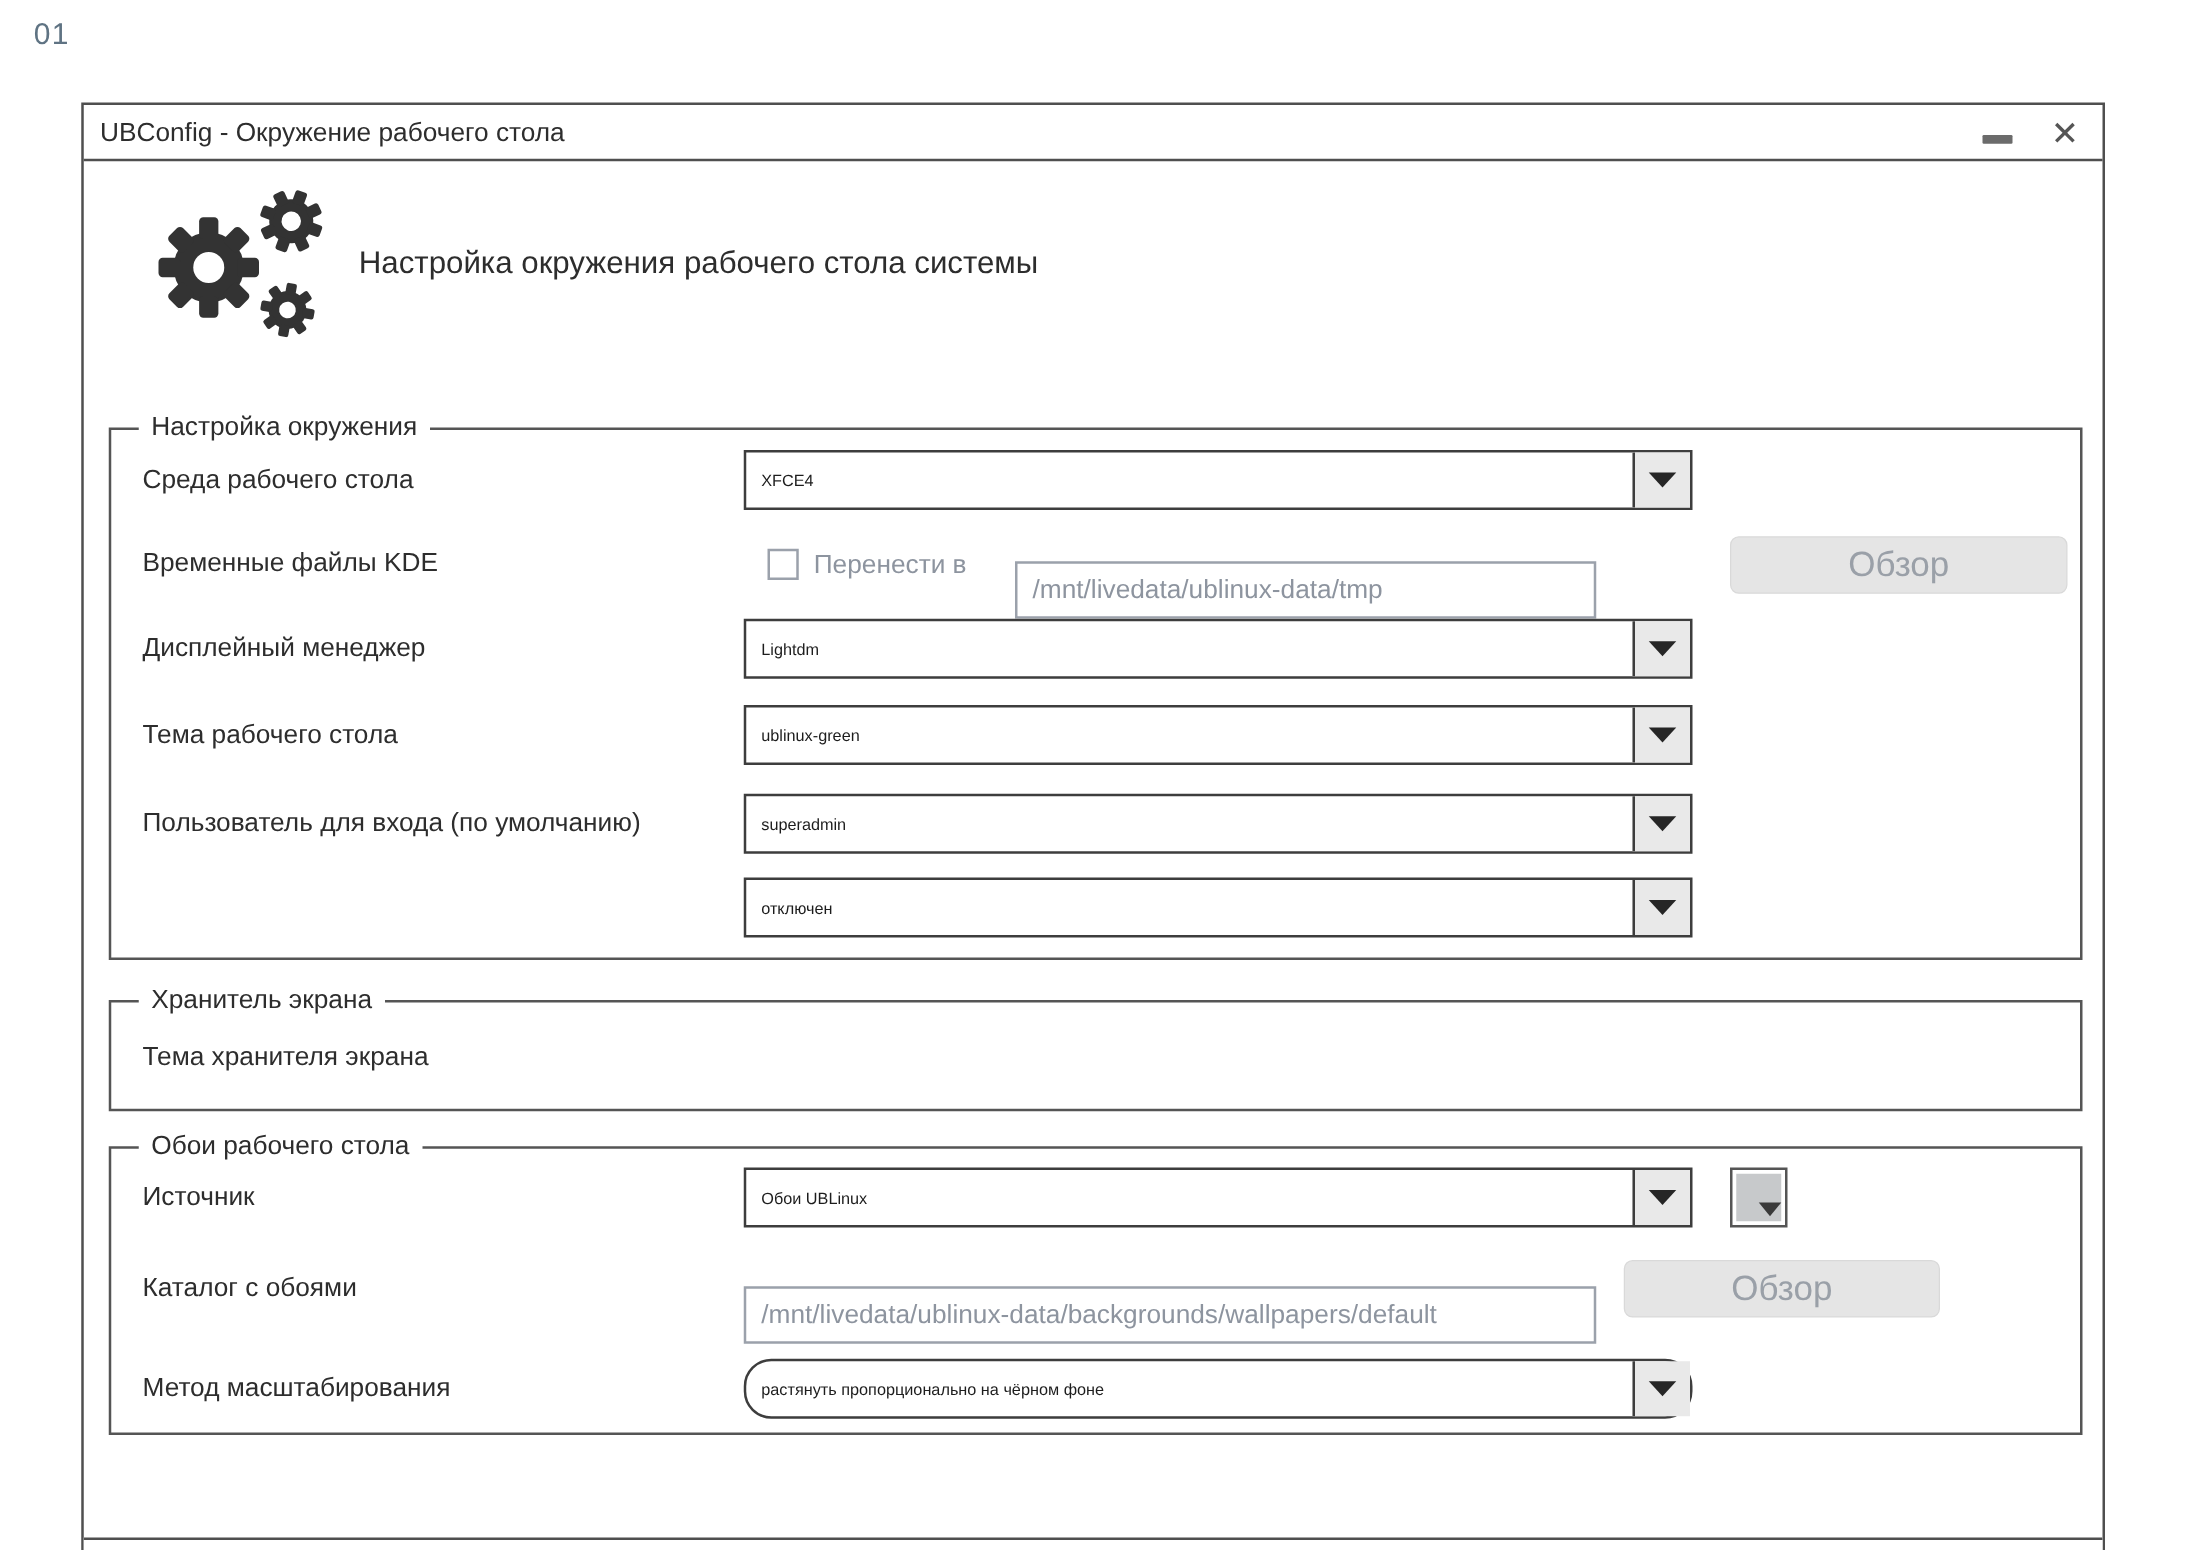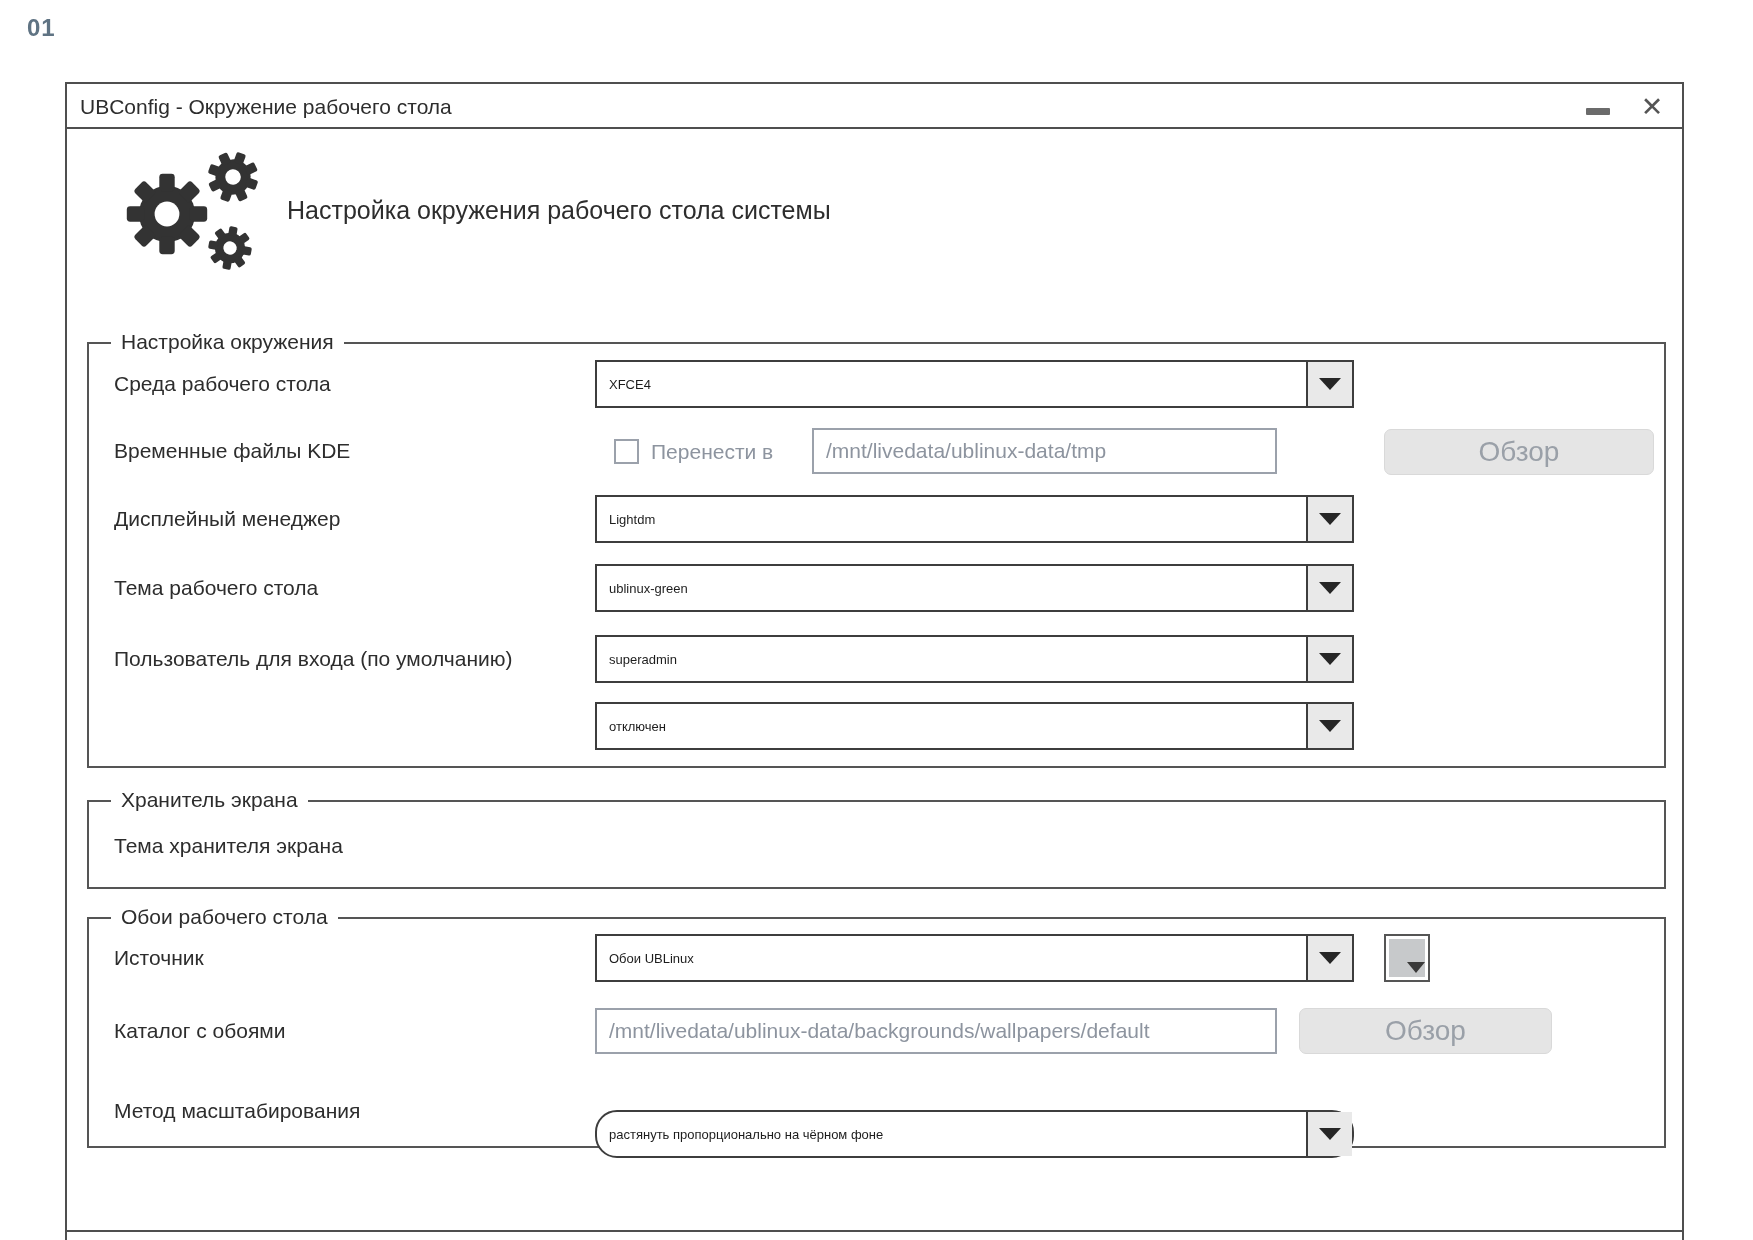--- a/index.html
+++ b/index.html
@@ -1,19 +1,19 @@
 <!DOCTYPE html>
 <html><head>
 <meta charset="utf-8">
 <style>
   * { margin:0; padding:0; box-sizing:border-box; }
   html,body { width:1753px; height:1240px; background:#ffffff; overflow:hidden;
               font-family:"Liberation Sans","DejaVu Sans",sans-serif; }
 
-  .fig-label { position:absolute; left:27px; top:14px; font-size:24px; font-weight:bold;
+  .fig-label { position:absolute; left:27px; top:14px; font-size:24px; font-weight:normal;
                color:#5f7383; letter-spacing:1px; }
 
   .window { position:absolute; left:65px; top:82px; width:1619px; height:1196px;
             border:2px solid #4f4f4f; background:#fff; }
 
   .titlebar { position:absolute; left:0; top:0; right:0; height:45px;
               border-bottom:2px solid #4f4f4f; }
   .titlebar .title { position:absolute; left:13px; top:0; line-height:45px;
                      font-size:21px; color:#2d2d2d; white-space:nowrap; }
   .btn-min { position:absolute; right:72px; top:24px; width:24px; height:7px;
@@ -45,38 +45,38 @@
   .tri-down { width:0; height:0; border-left:11px solid transparent;
               border-right:11px solid transparent; border-top:12px solid #262626; }
 
   .checkbox { position:absolute; left:547px; top:355px; width:25px; height:25px;
               border:2px solid #9ba1ab; background:#fff; }
   .chk-label { position:absolute; left:584px; top:356px; font-size:21px; color:#8d949f;
                white-space:nowrap; }
 
   .ghost-input { position:absolute; border:2px solid #9ba1ab; background:#fff;
                  display:flex; align-items:center; padding:0 12px; font-size:21px;
-                 color:#8d949f; white-space:nowrap; overflow:hidden; }
+                 color:#8d949f; white-space:nowrap; overflow:hidden;margin-top:21px; }
   .inp-kdetmp { left:745px; top:344px; width:465px; height:46px; }
   .inp-wpdir  { left:528px; top:924px; width:682px; height:46px; }
 
   .browse-btn { position:absolute; background:#e5e5e5; border:1px solid #d9d9d9;
                 border-radius:7px; color:#9aa0a8; font-size:28px; display:flex;
                 align-items:center; justify-content:center; cursor:default; }
   .browse-1 { left:1317px; top:345px; width:270px; height:46px; }
   .browse-2 { left:1232px; top:924px; width:253px; height:46px; }
 
   .c-env  { top:276px; }
   .c-dm   { top:411px;gap:47px; }
   .c-th   { top:480px; }
   .c-user { top:551px; }
   .c-auto { top:618px; }
   .c-ss   { top:738px; }
   .c-src  { top:850px; }
-  .c-scale{ top:1026px;border-radius:22px; }
+  .c-scale{ top:1003px;border-radius:22px; }
 
   .l-env  { top:287px; }
   .l-tmp  { top:354px; }
   .l-dm   { top:422px; }
   .l-th   { top:491px; }
   .l-user { top:562px; }
   .l-auto { top:629px; }
   .l-ss   { top:749px; }
   .l-src  { top:861px; }
   .l-dir  { top:934px; }

